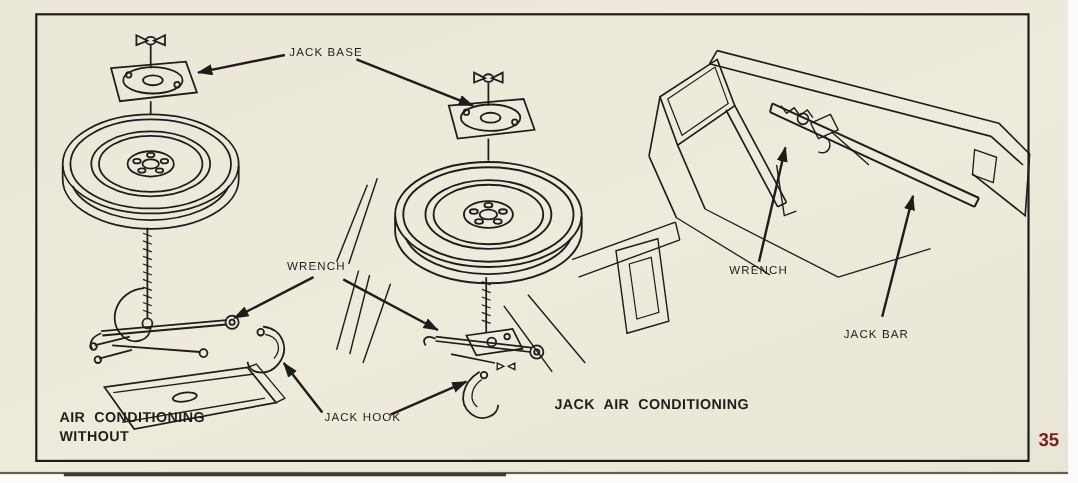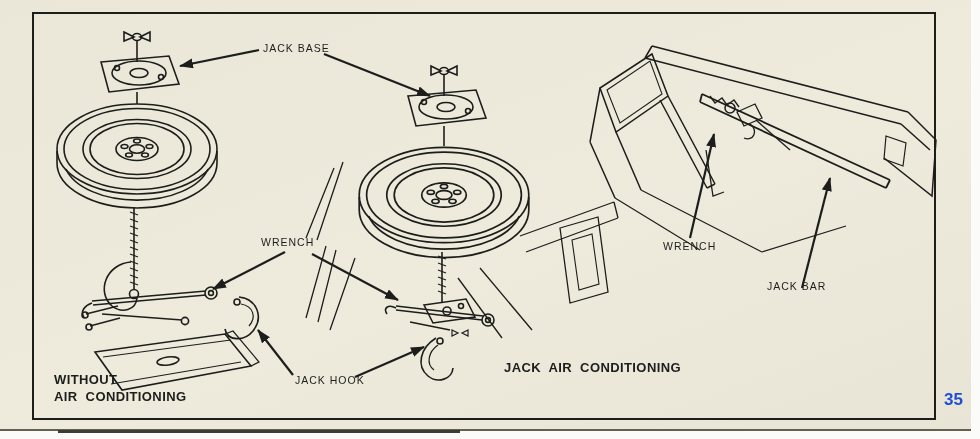--- a/index.html
+++ b/index.html
@@ -33,21 +33,21 @@
     color:#1d1d1b; white-space:nowrap;
   }
   .caption {
     position:absolute;
     font-size:13px; font-weight:bold; letter-spacing:0.4px;
     word-spacing:4px; line-height:1.3;
     color:#1d1d1b; white-space:nowrap;
   }
   .pagenum {
     position:absolute; left:944px; top:390px;
-    font-size:17px; font-weight:bold; color:#1d4ed8;
+    font-size:17px; font-weight:bold; color:#7f1d1d;
   }
 </style>
 </head>
 <body>
 
 <div class="paper"></div>
 <div class="scan-line"></div>
 <div class="frame"></div>
 
 <svg class="art" width="980" height="439" viewBox="0 0 980 439">
@@ -178,21 +178,21 @@
     <line x1="355" y1="377" x2="424" y2="347" marker-end="url(#ah)"></line>
     <line x1="690" y1="238" x2="714" y2="134" marker-end="url(#ah)"></line>
     <line x1="802" y1="288" x2="830" y2="178" marker-end="url(#ah)"></line>
   </g>
 </svg>
 
 <div class="callout" style="left:263px; top:42px">JACK BASE</div>
 <div class="callout" style="left:261px; top:236px">WRENCH</div>
 <div class="callout" style="left:295px; top:374px">JACK HOOK</div>
 <div class="callout" style="left:663px; top:240px">WRENCH</div>
-<div class="callout" style="left:767px; top:280px">JACK BAR</div>
+<div class="callout" style="left:767px; top:298px">JACK BAR</div>
 
 <div class="caption" style="left:54px; top:372px">
+  <div>AIR CONDITIONING</div>
   <div>WITHOUT</div>
-  <div>AIR CONDITIONING</div>
 </div>
 <div class="caption" style="left:504px; top:360px">JACK AIR CONDITIONING</div>
 
 <div class="pagenum">35</div>
 
 </body></html>

